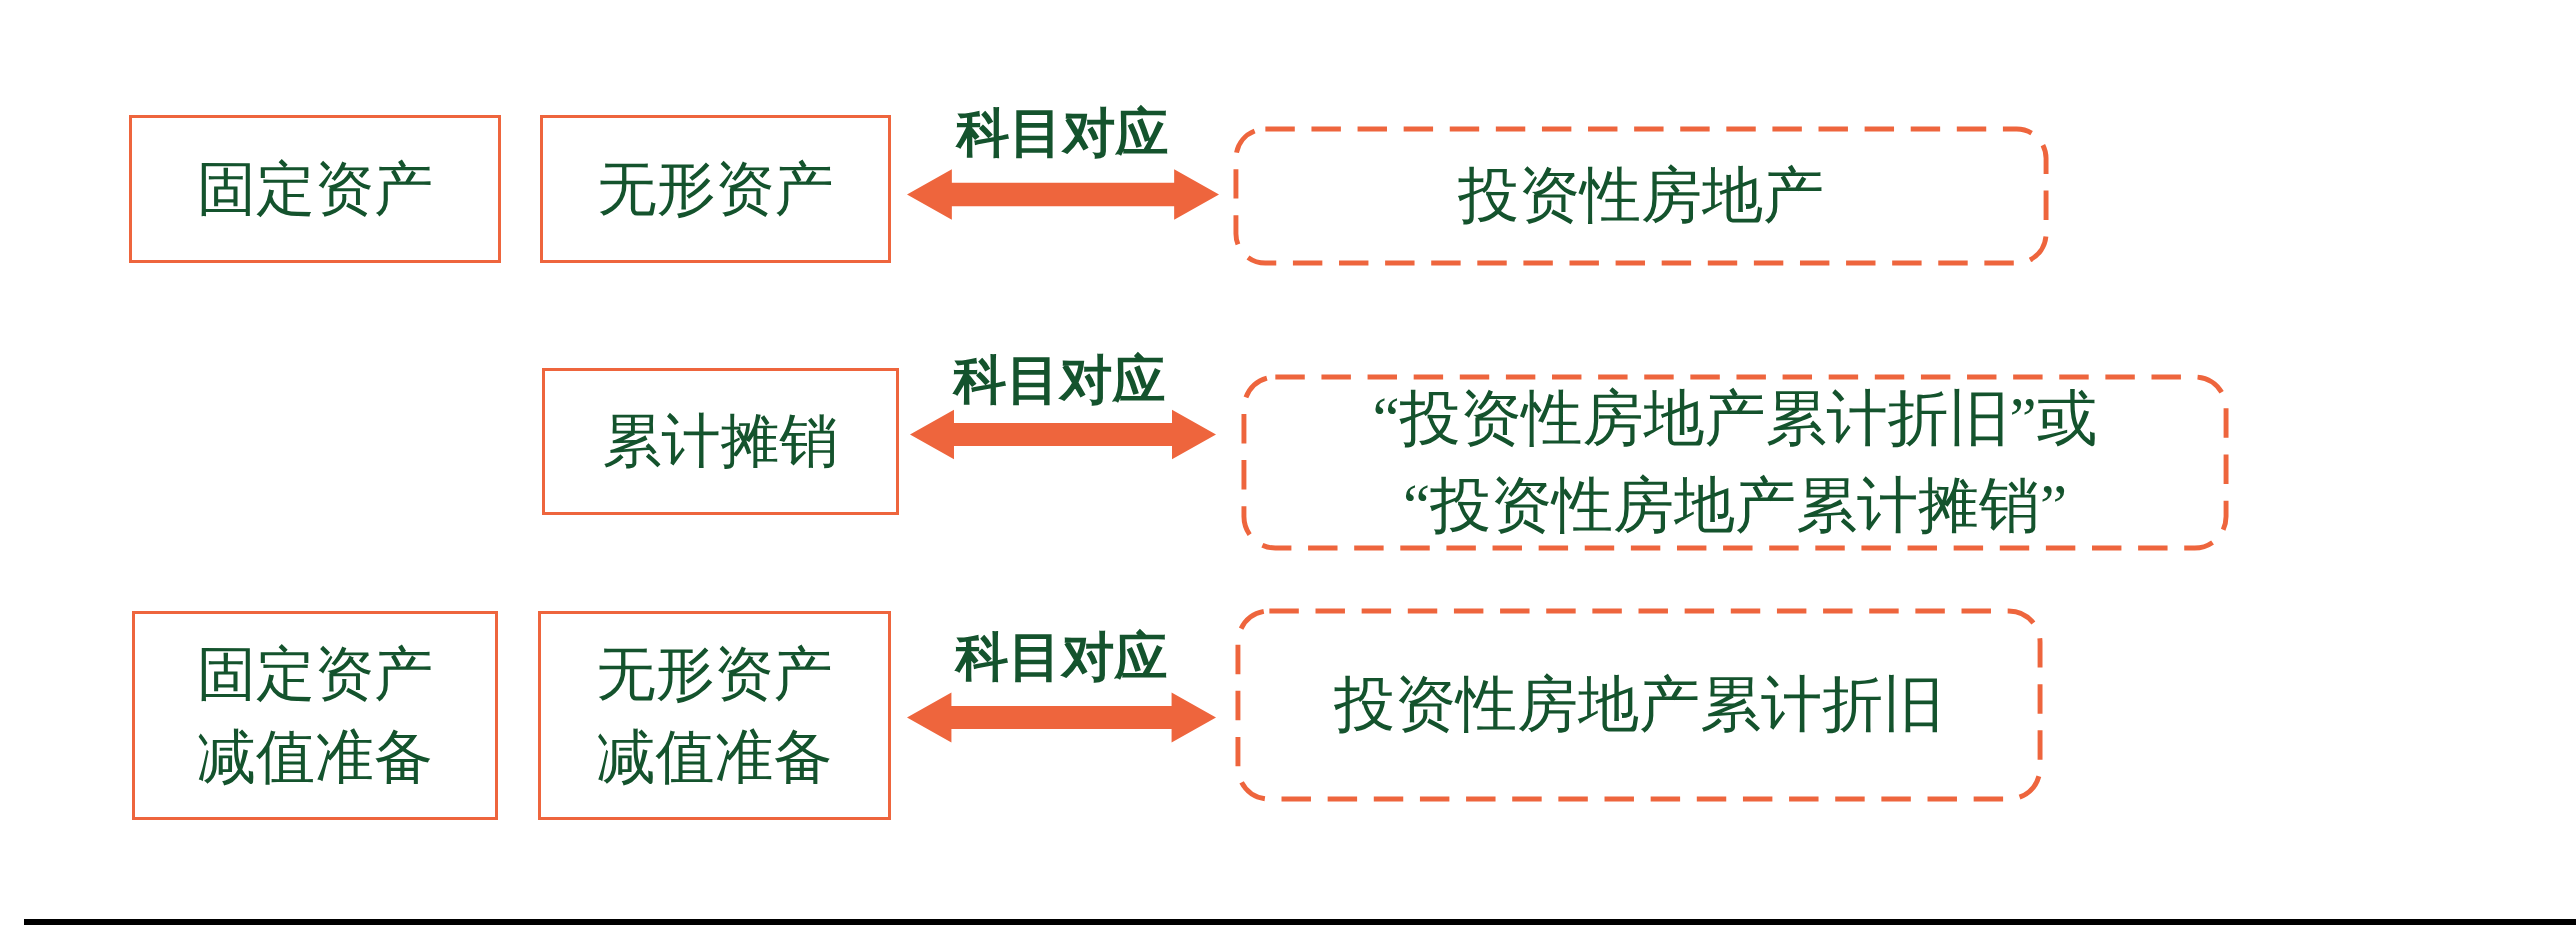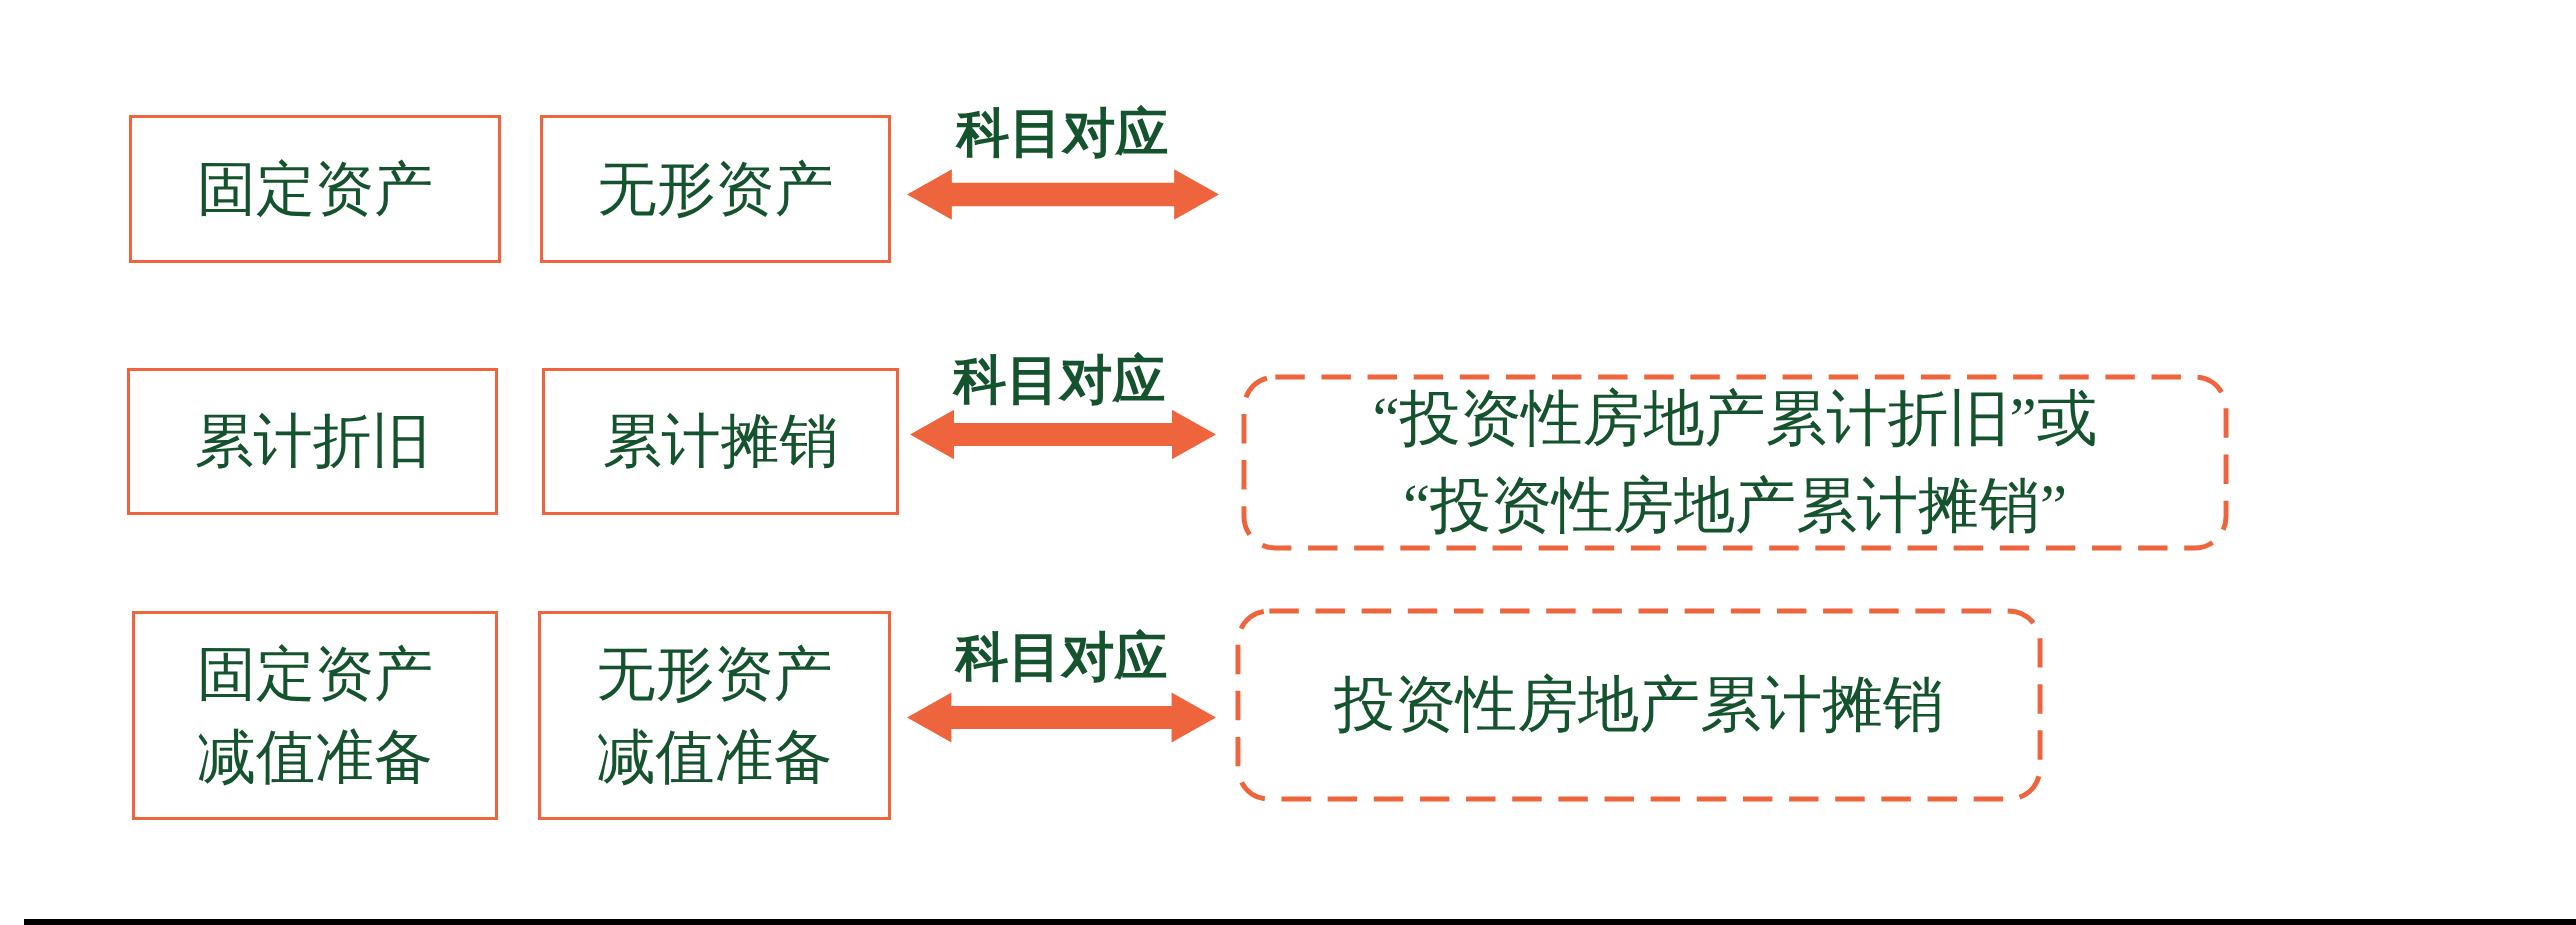--- a/index.html
+++ b/index.html
@@ -82,24 +82,27 @@
   <div class="solid-box" style="left:516px; top:115px; width:351px; height:148px;">
     <span class="box-label">无形资产</span>
   </div>
 
   <div class="connector-label" style="left:867px; top:102px;">科目对应</div>
 
   <svg class="arrow-svg" style="left:883px; top:169px;" width="312" height="51" viewBox="0 0 320 52">
     <polygon points="0,26 46,0 46,14 274,14 274,0 320,26 274,52 274,38 46,38 46,52" fill="#EE653D"></polygon>
   </svg>
 
+  <div class="dashed-box" style="left:1209px; top:126px; width:816px; height:140px;">
+    <svg class="border-svg" viewBox="0 0 832 143" preserveAspectRatio="none">
+      <rect x="3" y="3" width="826" height="137" rx="30" ry="30" fill="none" stroke="#EE653D" stroke-width="5" stroke-dasharray="30 17"></rect>
+    </svg>
+    <span class="target-label">投资性房地产</span>
+  </div>
 
-  <div class="solid-box" style="left:103px; top:368px; width:371px; height:147px;">
-    <span class="box-label">累计折旧</span>
-  </div>
 
   <div class="solid-box" style="left:518px; top:368px; width:357px; height:147px;">
     <span class="box-label">累计摊销</span>
   </div>
 
   <div class="connector-label" style="left:864px; top:349px;">科目对应</div>
 
   <svg class="arrow-svg" style="left:886px; top:409px;" width="306" height="51" viewBox="0 0 320 52">
     <polygon points="0,26 46,0 46,14 274,14 274,0 320,26 274,52 274,38 46,38 46,52" fill="#EE653D"></polygon>
   </svg>
@@ -125,20 +128,20 @@
   <div class="connector-label" style="left:866px; top:626px;">科目对应</div>
 
   <svg class="arrow-svg" style="left:883px; top:692px;" width="309" height="51" viewBox="0 0 320 52">
     <polygon points="0,26 46,0 46,14 274,14 274,0 320,26 274,52 274,38 46,38 46,52" fill="#EE653D"></polygon>
   </svg>
 
   <div class="dashed-box" style="left:1211px; top:608px; width:808px; height:194px;">
     <svg class="border-svg" viewBox="0 0 823 198" preserveAspectRatio="none">
       <rect x="3" y="3" width="817" height="192" rx="32" ry="32" fill="none" stroke="#EE653D" stroke-width="5" stroke-dasharray="30 17"></rect>
     </svg>
-    <span class="target-label">投资性房地产累计摊销</span>
+    <span class="target-label">投资性房地产累计折旧</span>
   </div>
 
   <div class="frame-line-bottom"></div>
   <div class="frame-line-right"></div>
 
 </div>
 
 
 </body></html>

